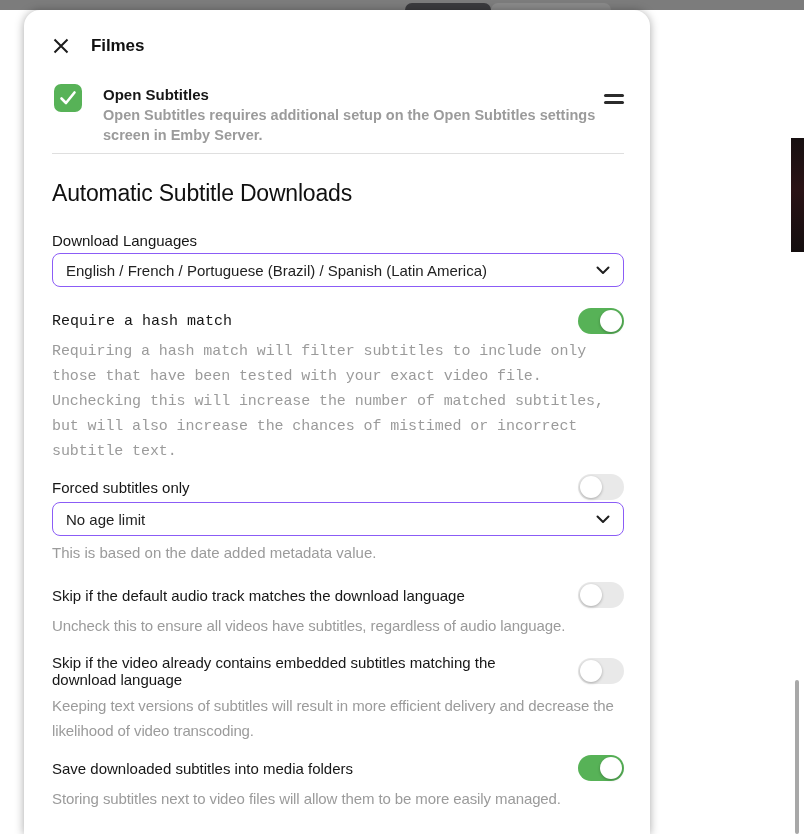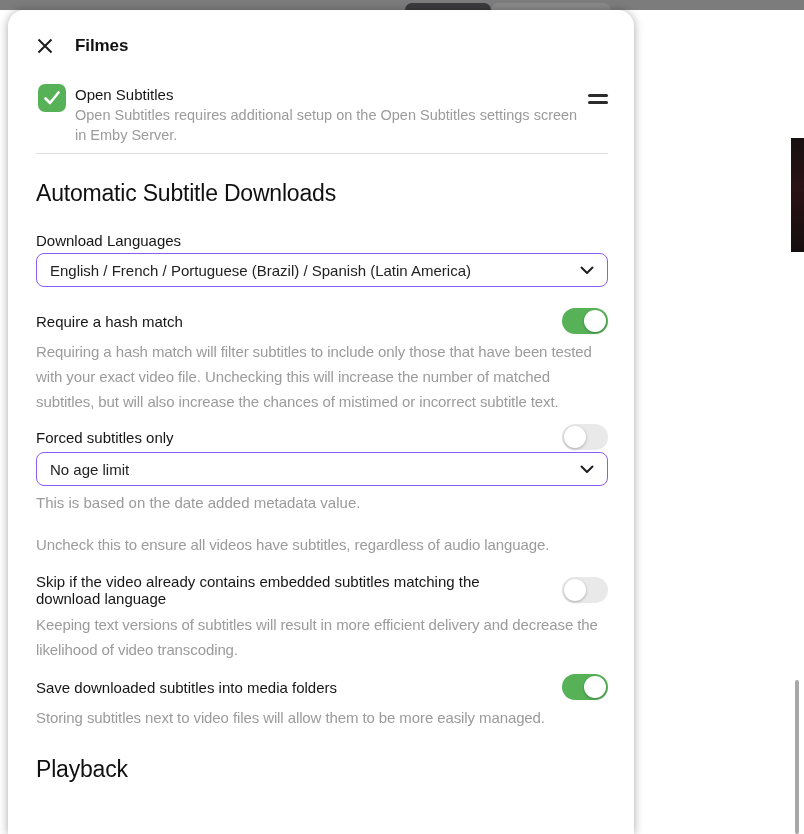--- a/index.html
+++ b/index.html
@@ -11,49 +11,49 @@
   .top-strip { position:absolute; left:0; top:0; width:804px; height:10px; background:#7c7c7c; z-index:1; }
   .bg-tab-dark { position:absolute; left:405px; top:3px; width:86px; height:12px; background:#3b3b3e; border-radius:7px 7px 0 0; }
   .bg-tab-light { position:absolute; left:491px; top:3px; width:120px; height:12px; background:#8a8a8a; border-radius:7px 7px 0 0; }
 
   
   .bg-dark-block { position:absolute; left:791px; top:138px; width:13px; height:114px;
     background:linear-gradient(180deg,#171011 0%,#2a1215 45%,#140e0f 100%); z-index:0; }
   .page-scrollbar { position:absolute; left:795px; top:680px; width:4px; height:154px; background:#a8a8a8; border-radius:2px; z-index:3; }
 
   
-  .modal { position:absolute; left:8px; top:10px; width:626px; height:824px; background:#ffffff;
+  .modal { position:absolute; left:24px; top:10px; width:626px; height:824px; background:#ffffff;
     border-radius:16px 16px 0 0; box-shadow:0 1px 10px rgba(0,0,0,0.35); z-index:2; overflow:hidden; }
   .content { padding:27px 26px 0 28px; color:#1c1c1c; }
 
   .header-row { display:flex; align-items:center; height:18px; }
   .close-btn { width:18px; height:18px; display:flex; align-items:center; justify-content:center; cursor:pointer; background:none; border:none; padding:0; }
   .dialog-title { margin-left:21px; font-size:17px; font-weight:700; color:#111; letter-spacing:-0.1px; }
 
   .downloader-row { margin-top:29px; display:flex; align-items:flex-start; padding:0 0 8px 2px; border-bottom:1px solid #dfdfdf; }
   .checkbox { flex:none; width:28px; height:28px; border-radius:7px; background:#57b257; display:flex; align-items:center; justify-content:center; }
-  .downloader-text { margin-left:9px; flex:1; }
+  .downloader-text { margin-left:21px; flex:1;font-weight:bold; }
   .downloader-name { font-size:15px; line-height:21px; color:#161616; }
   .downloader-desc { font-size:14.5px; line-height:20px; color:#9b9b9b; }
   .drag-handle { flex:none; margin-left:auto; margin-top:10px; display:flex; flex-direction:column; gap:4px; cursor:grab; }
   .drag-handle .bar { width:20px; height:3px; border-radius:1.5px; background:#2b2b2b; }
 
   h1.section-title { margin-top:26px; font-size:23px; line-height:26px; font-weight:400; color:#101010; letter-spacing:-0.2px; }
 
   .field-label { font-size:15px; line-height:20px; color:#161616; }
   .mt-25 { margin-top:25px; } .mt-18 { margin-top:18px; }
   .select { margin-top:2px; height:34px; border:1px solid #8b5cf6; border-radius:8px; background:#fff;
     display:flex; align-items:center; justify-content:space-between; padding:0 13px 0 13px; cursor:pointer; }
   .select-value { font-size:15px; color:#222; }
   .helper { margin-top:7px; font-size:15px; line-height:20px; color:#9b9b9b; }
 
   .toggle-row .toggle-head { display:flex; align-items:center; justify-content:space-between; min-height:26px; }
   .toggle-row .lbl { font-size:15px; color:#161616; padding-right:16px; }
   .toggle-row .desc { margin-top:5px; font-size:15px; line-height:25px; color:#9b9b9b; letter-spacing:-0.1px; max-width:730px; }
-  .tmt-21 { margin-top:21px; } .tmt-10 { margin-top:10px; } .tmt-19 { margin-top:19px; }
+  .tmt-21 { margin-top:21px;font-family:Liberation Mono, monospace; } .tmt-10 { margin-top:10px; } .tmt-19 { margin-top:19px; }
   .tmt-16 { margin-top:16px; } .tmt-12 { margin-top:12px; }
 
   .toggle { flex:none; position:relative; width:46px; height:26px; border-radius:13px; background:#e9e9e9; cursor:pointer; }
   .toggle .knob { position:absolute; top:2px; left:2px; width:22px; height:22px; border-radius:50%; background:#fff;
     box-shadow:0 1px 3px rgba(0,0,0,0.28); }
   .toggle[data-state="on"] { background:#57b257; }
   .toggle[data-state="on"] .knob { left:22px; }
 
   .partial-title { margin-top:17px; }
 </style>
@@ -134,20 +134,26 @@
       <span class="select-value">No age limit</span>
       <span style="display:flex;">
         <svg width="14" height="9" viewBox="0 0 14 9">
             <polyline points="1.5,1.5 7,7 12.5,1.5" stroke="#1f1f1f" stroke-width="2" fill="none" stroke-linecap="round" stroke-linejoin="round"></polyline>
           </svg>
       </span>
     </div>
     <div class="helper">This is based on the date added metadata value.</div>
 
     <div class="toggle-row tmt-19">
+      <div class="toggle-head">
+        <span class="lbl">Skip if the default audio track matches the download language</span>
+        <span class="toggle" data-state="off">
+            <span class="knob"></span>
+          </span>
+      </div>
       <div class="desc">Uncheck this to ensure all videos have subtitles, regardless of audio language.</div>
     </div>
 
     <div class="toggle-row tmt-16">
       <div class="toggle-head">
         <span class="lbl">Skip if the video already contains embedded subtitles matching the download language</span>
         <span class="toggle" data-state="off">
             <span class="knob"></span>
           </span>
       </div>

